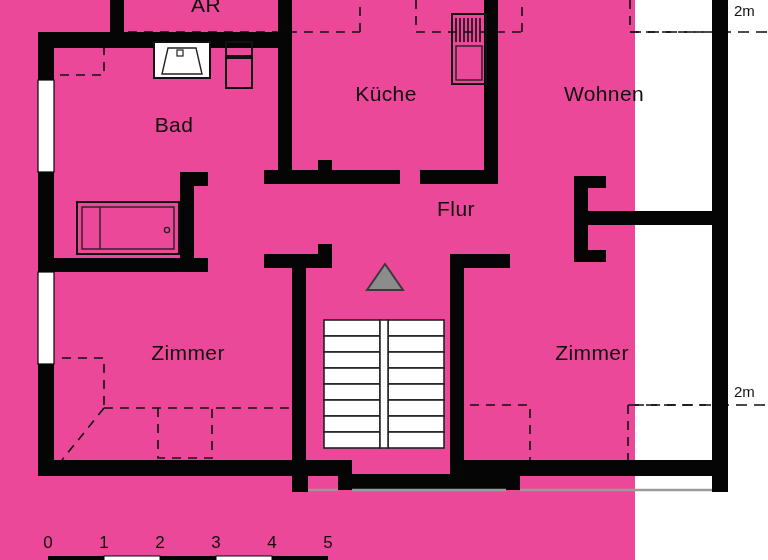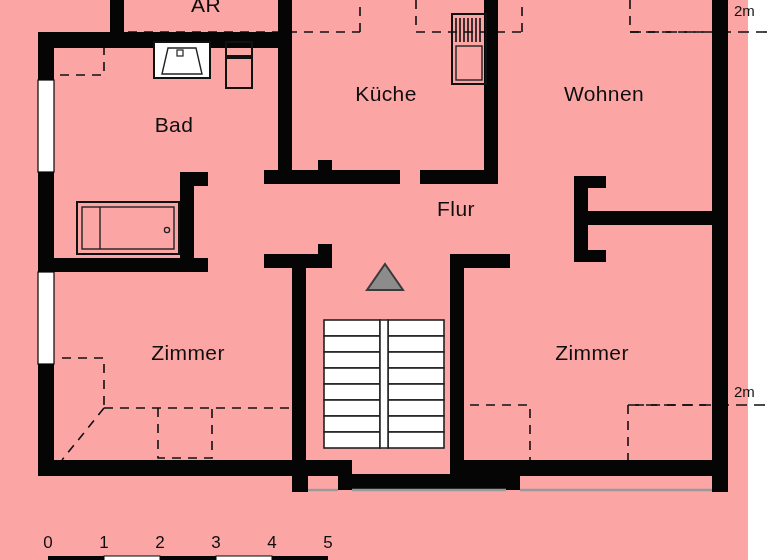--- a/index.html
+++ b/index.html
@@ -8,23 +8,23 @@
     background: #ffffff;
   }
   body {
     width: 768px;
     height: 560px;
     font-family: "Liberation Sans", sans-serif;
     overflow: hidden;
   }
   #floorplan-root {
     position: relative;
-    width: 748px;
+    width: 635px;
     height: 560px;
-    background: #fca5a5;
+    background: #ec4899;
   }
   #plan-svg {
     position: absolute;
     top: 0;
     left: 0;
     width: 768px;
     height: 560px;
     display: block;
   }
   .room-label {

